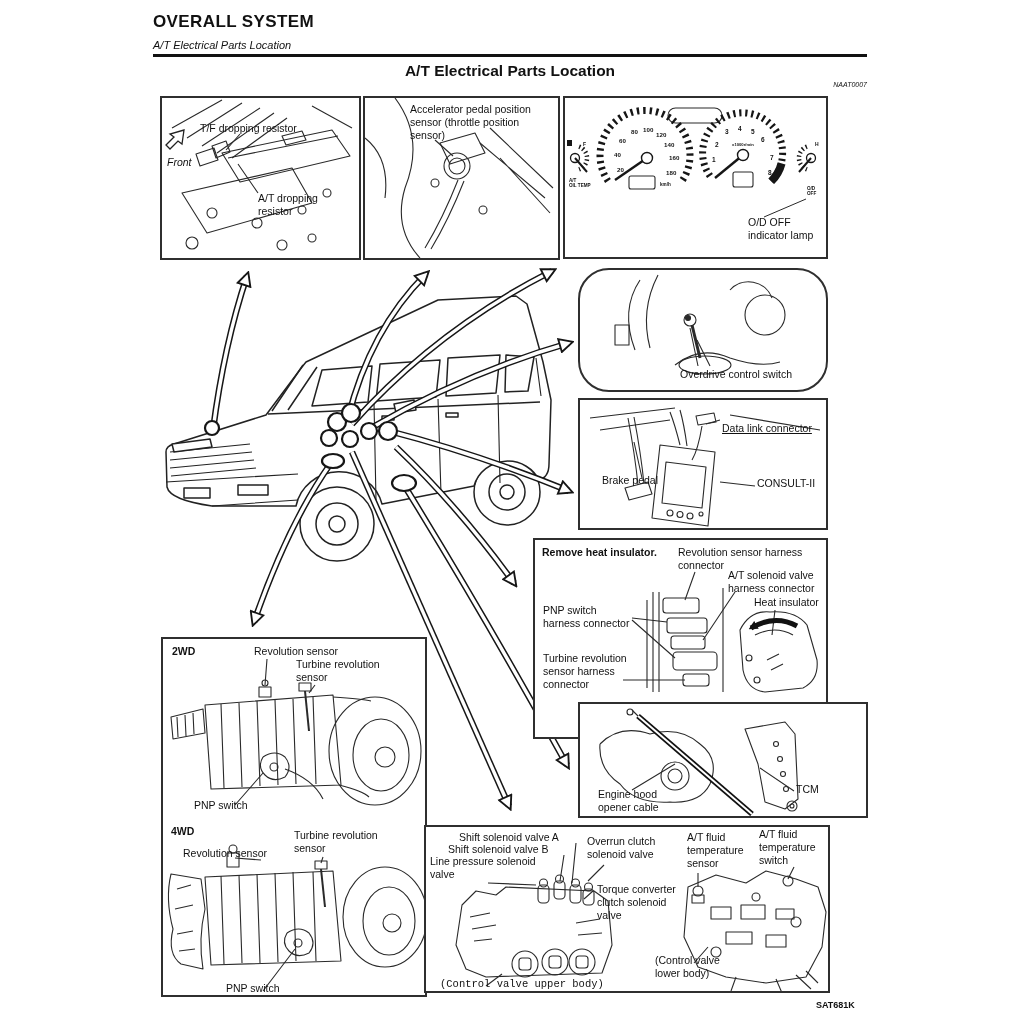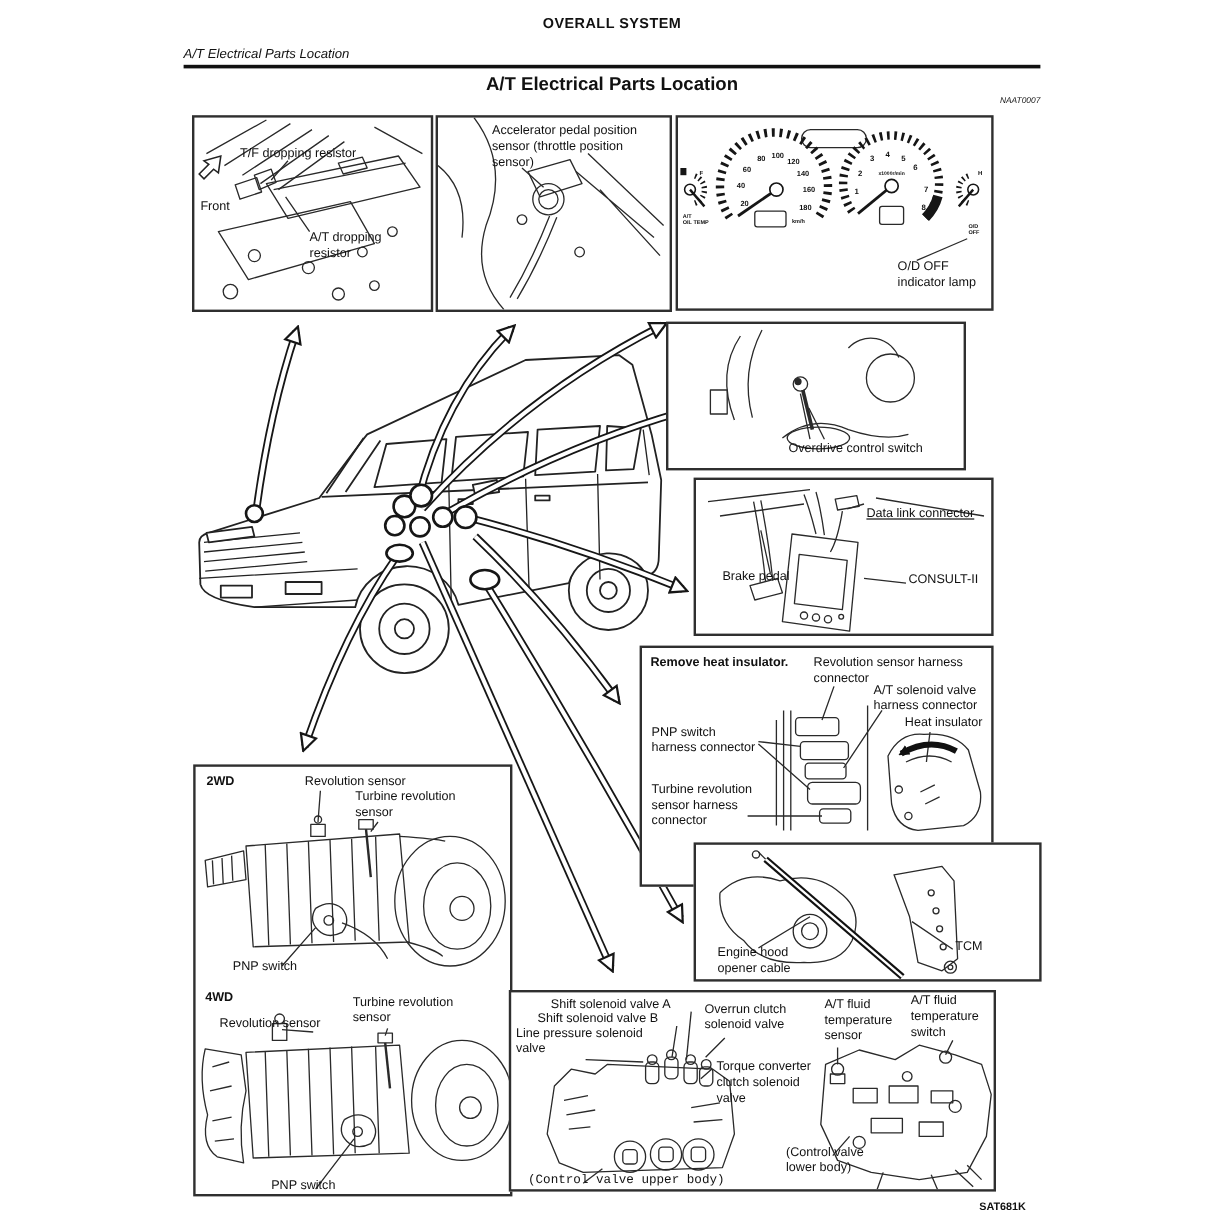--- a/index.html
+++ b/index.html
@@ -3,22 +3,22 @@
 <meta charset="utf-8">
 <style>
   html,body{margin:0;padding:0;background:#fff;}
   #page{position:relative;width:1024px;height:1024px;background:#fff;overflow:hidden;
         font-family:"Liberation Sans",sans-serif;color:#111;}
   .panel{position:absolute;border:2px solid #2f2f2f;background:#fff;box-sizing:border-box;}
   .panel svg{position:absolute;left:0;top:0;}
   .lbl{position:absolute;font-size:10.5px;line-height:1.22;color:#111;white-space:pre-line;z-index:5;}
   .b{font-weight:bold;}
   .tiny{font-size:4.6px;line-height:1.1;font-weight:bold;}
-  #hdr-title{position:absolute;left:153px;top:12px;width:714px;text-align:center;
-             font-size:12px;font-weight:bold;letter-spacing:.4px;}
+  #hdr-title{position:absolute;left:153px;top:12px;width:714px;
+             font-size:17px;font-weight:bold;letter-spacing:.4px;}
   #run-head{position:absolute;left:153px;top:39px;font-size:11px;font-style:italic;}
   #rule{position:absolute;left:153px;top:54px;width:714px;height:3px;background:#111;}
   #sec-title{position:absolute;left:153px;top:62px;width:714px;text-align:center;
              font-size:15.5px;font-weight:bold;}
   #doc-code{position:absolute;left:153px;top:81px;width:714px;text-align:right;
             font-size:7px;font-style:italic;}
   #fig-code{position:absolute;left:816px;top:1000px;font-size:9px;font-weight:bold;}
   #overlay{position:absolute;left:0;top:0;z-index:1;}
   .panel{z-index:2;}
   text{font-family:"Liberation Sans",sans-serif;fill:#111;}
@@ -117,21 +117,21 @@
           <circle cx="140" cy="112" r="4"></circle>
         <circle cx="165" cy="95" r="4"></circle>
           <circle cx="30" cy="145" r="6"></circle>
           <circle cx="120" cy="147" r="5"></circle>
         <circle cx="150" cy="140" r="4"></circle>
         <path d="M78,36 L64,52 M96,95 L76,66"></path>
       </g>
       <path d="M4,47 l8,-8 l-4,-3 l14,-4 l-2,14 l-4,-3 l-8,8 z" fill="#fff" stroke="#222" stroke-width="1.3"></path>
     </svg>
     <div class="lbl" style="left:38px;top:24px;">T/F dropping resistor</div>
-    <div class="lbl" style="left:5px;top:68px;">Front</div>
+    <div class="lbl" style="left:5px;top:58px;font-style:italic;">Front</div>
     <div class="lbl" style="left:96px;top:94px;">A/T dropping
 resistor</div>
   </div>
 
   <div class="panel" style="left:363px;top:96px;width:197px;height:164px;">
     <svg width="193" height="160" viewBox="0 0 193 160">
       <g stroke="#2a2a2a" stroke-width="1.1" fill="none" stroke-linejoin="round">
         <path d="M30,0 Q60,40 40,90 Q28,130 55,160"></path>
         <path d="M0,40 Q25,60 20,100"></path>
         <path d="M125,30 L188,90 M115,45 L180,100 M135,60 L185,115"></path>
@@ -200,21 +200,21 @@
       <line x1="241" y1="101" x2="199" y2="119" stroke="#2a2a2a" stroke-width="1"></line>
     </svg>
     <div class="lbl tiny" style="left:4px;top:80px;">A/T
 OIL TEMP</div>
     <div class="lbl tiny" style="left:242px;top:88px;">O/D
 OFF</div>
     <div class="lbl" style="left:183px;top:118px;">O/D OFF
 indicator lamp</div>
   </div>
 
-  <div class="panel" style="left:555px;top:268px;width:250px;height:124px;">
+  <div class="panel" style="left:578px;top:268px;width:250px;height:124px;border-radius:31px;">
     <svg width="246" height="120" viewBox="0 0 246 120">
       <g stroke="#2a2a2a" stroke-width="1.1" fill="none" stroke-linejoin="round">
         <path d="M60,10 Q40,40 55,80 M78,5 Q60,40 70,78"></path>
         <path d="M150,20 A25,25 0 0 1 192,28"></path>
         <circle cx="185" cy="45" r="20"></circle>
         <path d="M95,95 Q120,75 150,88 Q180,98 200,92"></path>
         <ellipse cx="125" cy="95" rx="26" ry="9"></ellipse>
         <path d="M112,55 L120,88" stroke-width="3"></path>
         <circle cx="110" cy="50" r="6"></circle>
         <circle cx="108" cy="48" r="2.5" fill="#2a2a2a"></circle>

